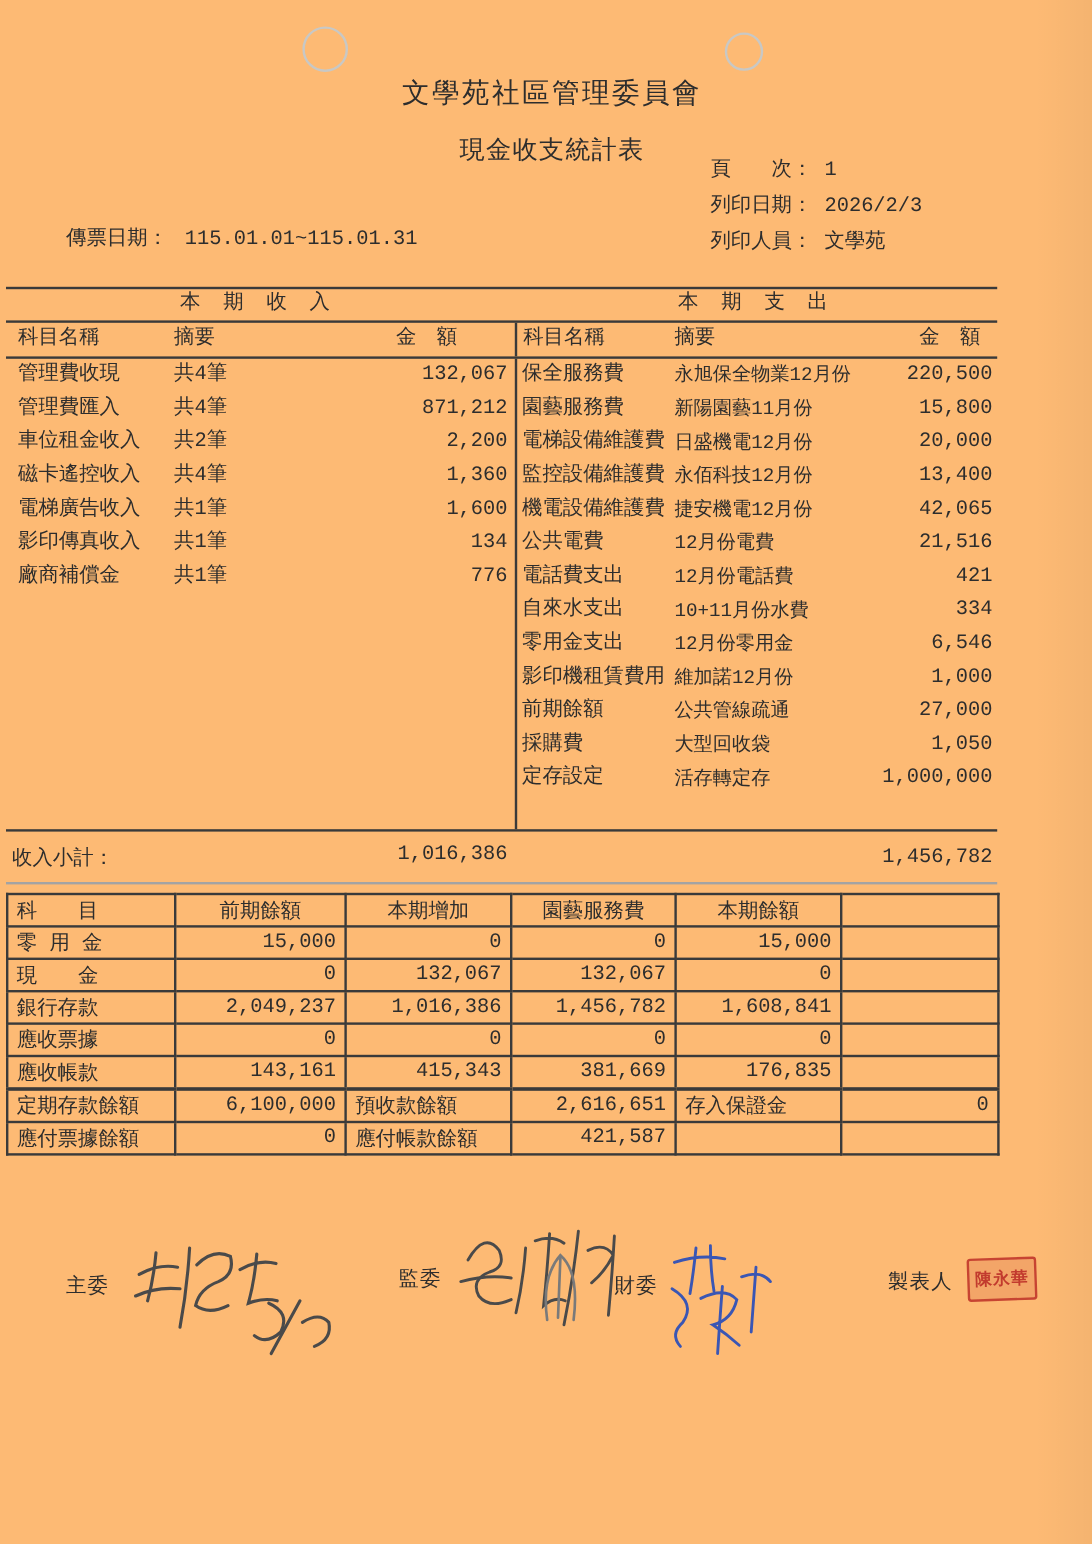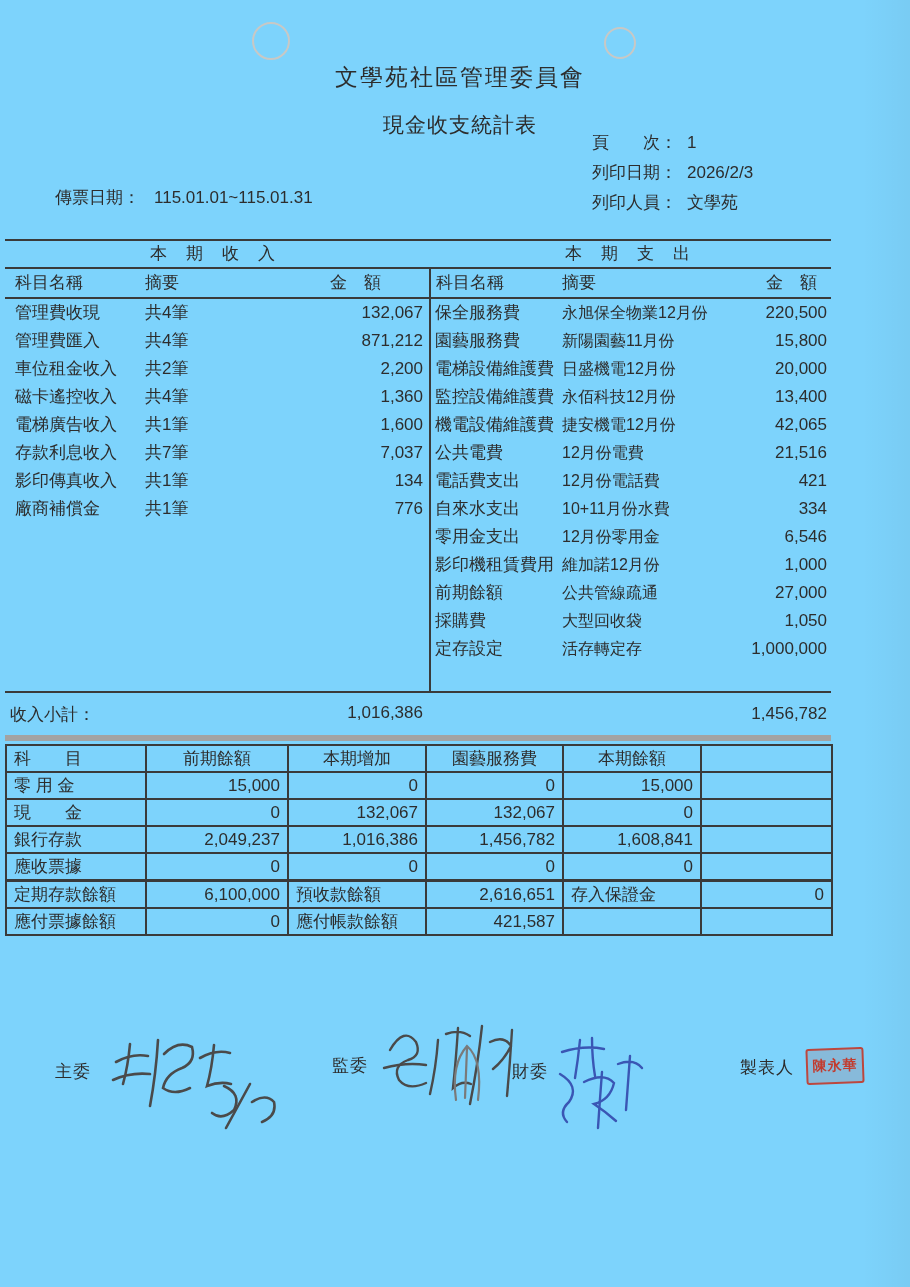--- a/index.html
+++ b/index.html
@@ -1,19 +1,19 @@
 <!DOCTYPE html>
 <html><head>
 <meta charset="utf-8">
 <style>
   html,body { margin:0; padding:0; background:#e8e7e4; }
   .page {
     position:relative; width:910px; height:1287px;
-    background:#7dd3fc; overflow:hidden;
-    font-family:Liberation Sans, sans-serif;
+    background:#fdba74; overflow:hidden;
+    font-family:Liberation Mono, monospace;
     color:#2d2d2d;
   }
   .page::after {
     content:""; position:absolute; right:0; top:0; width:48px; height:100%;
     background:linear-gradient(to right, rgba(0,0,0,0), rgba(0,0,0,0.035));
     pointer-events:none;
   }
   .punch-hole {
     position:absolute; border:2px solid #c8c8c5; border-radius:50%;
     background:transparent;
@@ -28,21 +28,21 @@
   .meta { position:absolute; left:592px; top:128px; font-size:17px; }
   .meta-row { height:30px; line-height:30px; white-space:nowrap; }
   .meta-value { margin-left:10px; }
 
   .voucher-date { position:absolute; left:55px; top:186px; font-size:17px; white-space:nowrap; }
   .voucher-date .meta-value { margin-left:14px; }
 
   
   .main-table {
     position:absolute; left:5px; top:239px; width:826px;
-    border-top:2px solid #3a3a3a; border-bottom:6px solid #a3a3a3;
+    border-top:2px solid #3a3a3a; border-bottom:2px solid #a3a3a3;
     font-size:17px;
   }
   .mt-sections { display:flex; height:26px; line-height:26px; border-bottom:2px solid #3a3a3a; }
   .mt-sec-left  { width:424px; padding-left:145px; box-sizing:border-box; letter-spacing:1px; }
   .mt-sec-right { flex:1; padding-left:136px; box-sizing:border-box; letter-spacing:1px; }
 
   .mt-headrow { display:flex; height:28px; line-height:28px; border-bottom:2px solid #3a3a3a; }
   .mt-head-left  { width:424px; display:flex; box-sizing:border-box; }
   .mt-head-right { flex:1; display:flex; border-left:2px solid #3a3a3a; box-sizing:border-box; }
   .mt-head-left  .h-acct { width:140px; padding-left:10px; box-sizing:border-box; }
@@ -162,25 +162,20 @@
           </div>
         <div class="row">
             <span class="acct">磁卡遙控收入</span>
             <span class="summ">共4筆</span>
             <span class="amt">1,360</span>
           </div>
         <div class="row">
             <span class="acct">電梯廣告收入</span>
             <span class="summ">共1筆</span>
             <span class="amt">1,600</span>
-          </div>
-        <div class="row">
-            <span class="acct">存款利息收入</span>
-            <span class="summ">共7筆</span>
-            <span class="amt">7,037</span>
           </div>
         <div class="row">
             <span class="acct">影印傳真收入</span>
             <span class="summ">共1筆</span>
             <span class="amt">134</span>
           </div>
         <div class="row">
             <span class="acct">廠商補償金</span>
             <span class="summ">共1筆</span>
             <span class="amt">776</span>
@@ -306,20 +301,28 @@
       <td class="num"></td>
     </tr>
     <tr>
       <td class="lbl">應收票據</td>
       <td class="num">0</td>
       <td class="num">0</td>
       <td class="num">0</td>
       <td class="num">0</td>
       <td class="num"></td>
     </tr>
+    <tr>
+      <td class="lbl">應收帳款</td>
+      <td class="num">143,161</td>
+      <td class="num">415,343</td>
+      <td class="num">381,669</td>
+      <td class="num">176,835</td>
+      <td class="num"></td>
+    </tr>
     <tr class="sep">
       <td class="lbl">定期存款餘額</td>
       <td class="num">6,100,000</td>
       <td class="lbl">預收款餘額</td>
       <td class="num">2,616,651</td>
       <td class="lbl">存入保證金</td>
       <td class="num">0</td>
     </tr>
     <tr>
       <td class="lbl">應付票據餘額</td>

